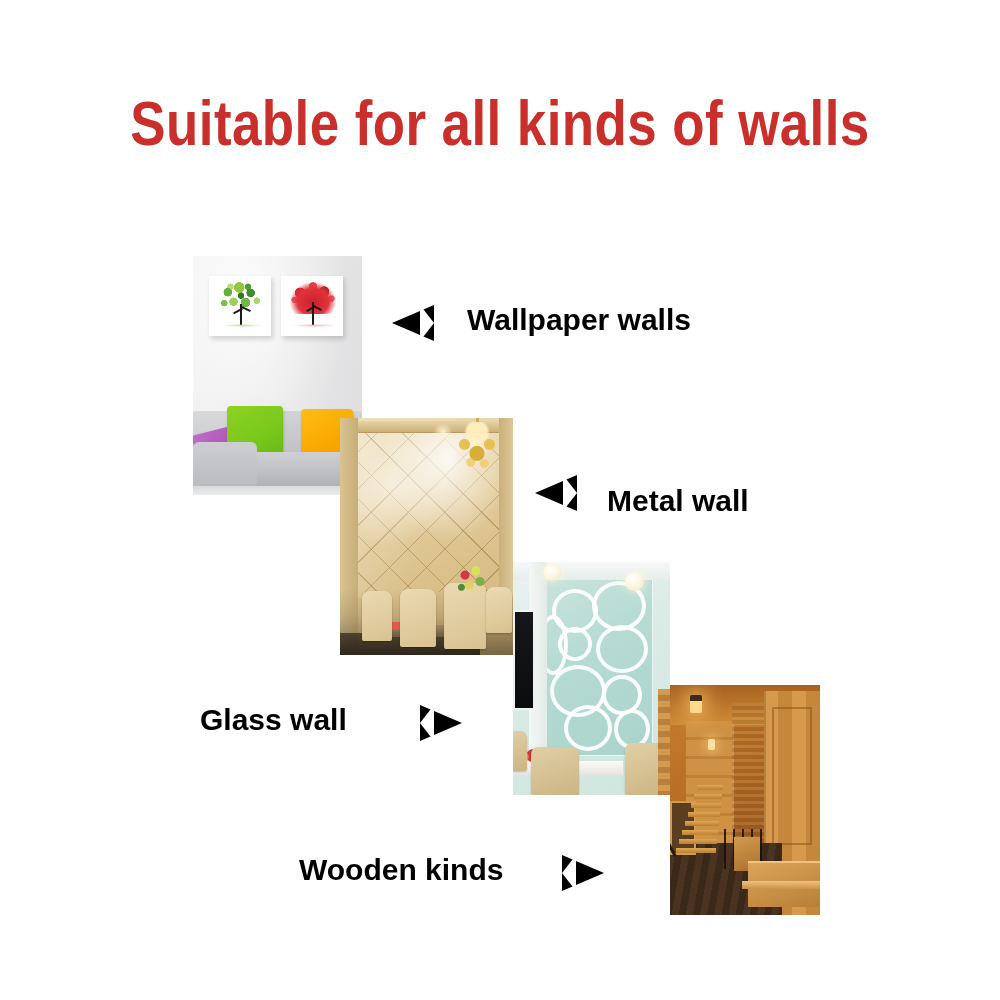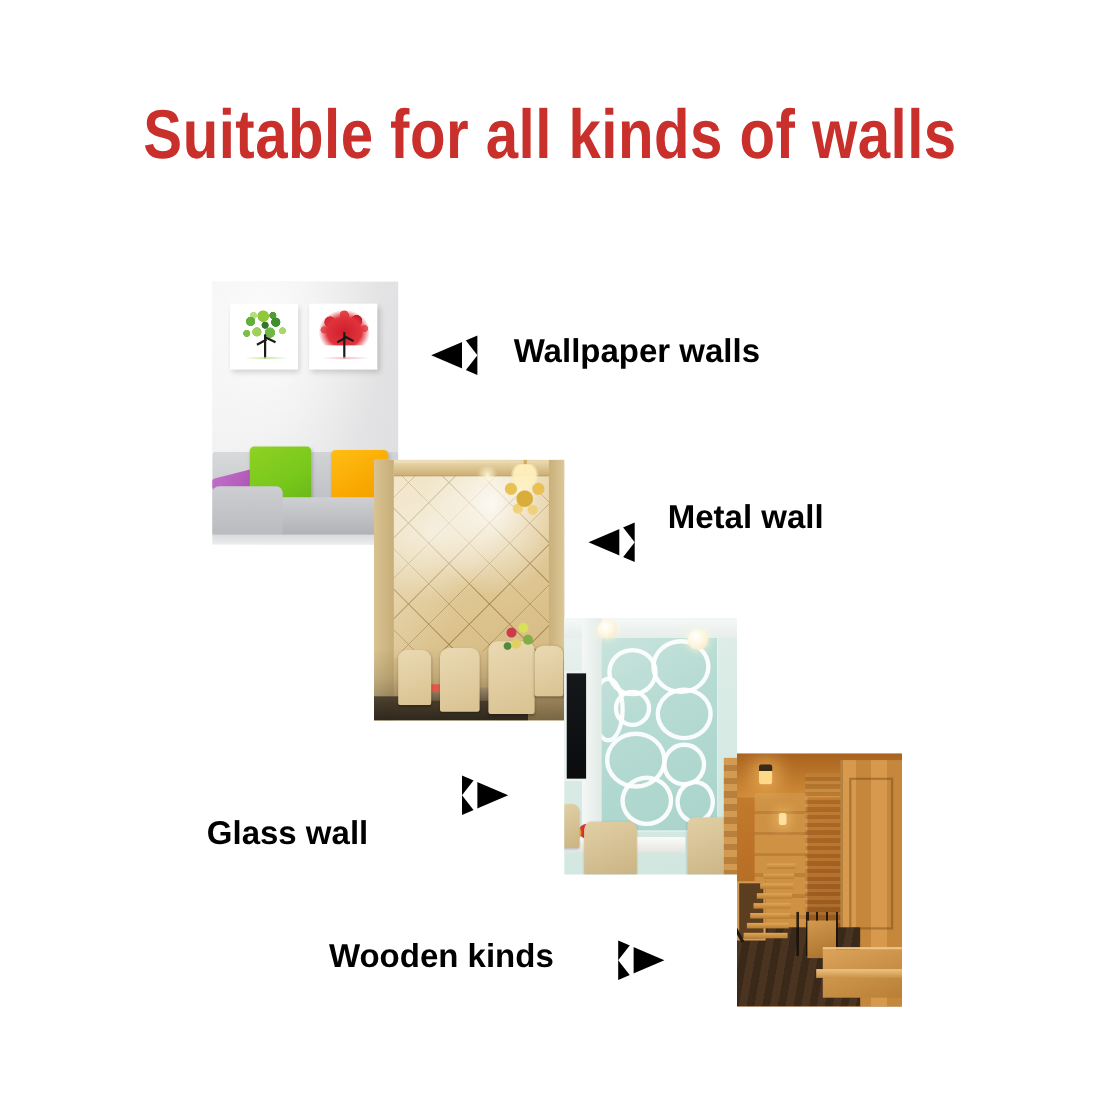--- a/index.html
+++ b/index.html
@@ -209,22 +209,22 @@
         background:repeating-linear-gradient(90deg, rgba(20,14,8,.85) 0 2px, rgba(0,0,0,0) 2px 9px); }
   #p4 .doorframe { position:absolute; left:0; bottom:60px; width:26px; height:54px;
         background:#5b3d20; border:2px solid #d39a52; }
 
   
   .label {
     position:absolute; color:#000; font-weight:bold;
     font-family:"Liberation Sans", sans-serif; white-space:nowrap;
   }
   #lbl-wallpaper { left:467px; top:303px; font-size:30px; }
-  #lbl-metal     { left:607px; top:454px; font-size:30px; }
-  #lbl-glass     { left:188px; top:703px; font-size:30px;margin-top:38px; }
+  #lbl-metal     { left:607px; top:484px; font-size:30px; }
+  #lbl-glass     { left:200px; top:703px; font-size:30px; }
   #lbl-wooden    { left:299px; top:853px; font-size:30px; }
 
   .arrow { position:absolute; width:0; height:0; }
   .arrow-left  { border-top:18px solid transparent; border-bottom:18px solid transparent;
                  border-right:42px solid #000; }
   .arrow-right { border-top:18px solid transparent; border-bottom:18px solid transparent;
                  border-left:42px solid #000; }
   .notch { position:absolute; width:0; height:0; }
   .notch-left  { border-top:18px solid transparent; border-bottom:18px solid transparent;
                  border-left:14px solid #fff; right:-42px; top:-18px; }

